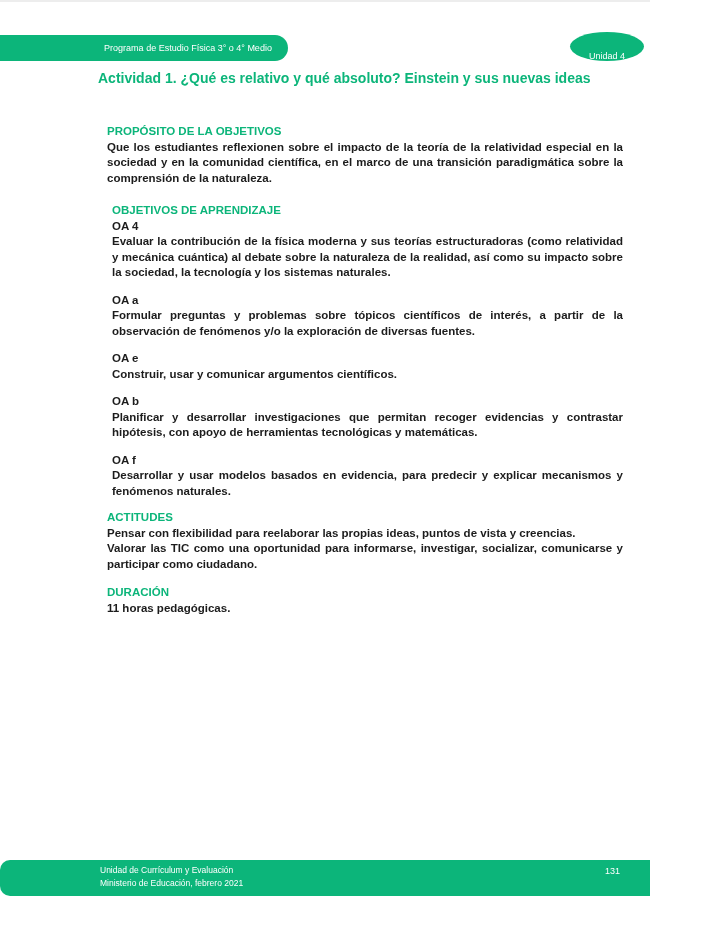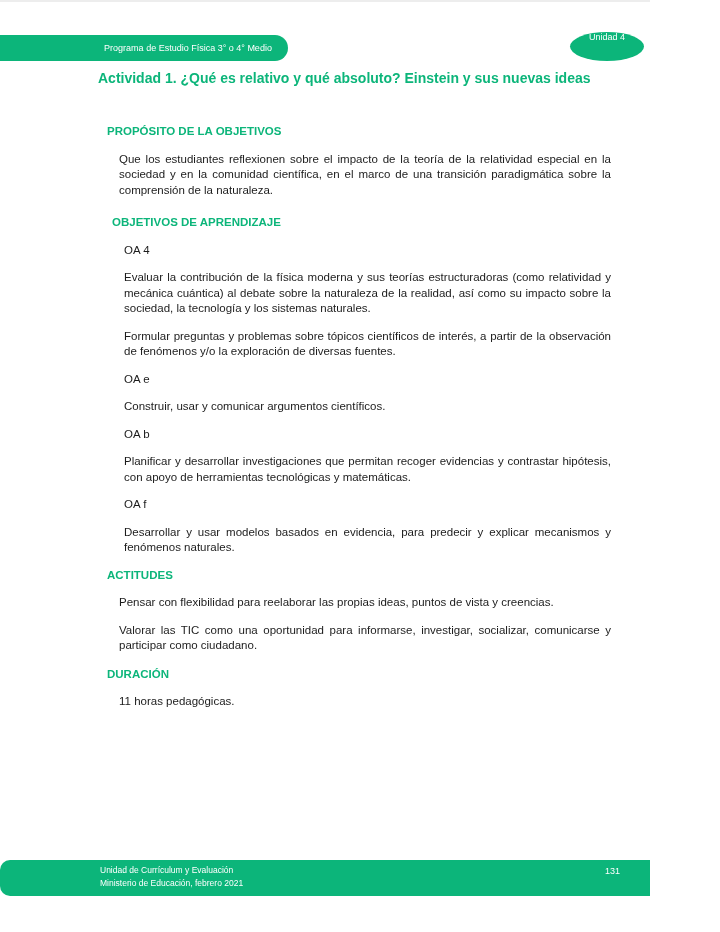--- a/index.html
+++ b/index.html
@@ -13,37 +13,37 @@
   
   .program-badge {
     position:absolute; left:0; top:33px; width:288px; height:26px;
     background:var(--green); border-radius:0 13px 13px 0;
     color:#fff; font-size:9px; line-height:26px; text-align:center;
     padding-left:88px;
   }
   .unit-badge {
     position:absolute; left:570px; top:30px; width:74px; height:29px;
     background:var(--green); border-radius:50%;
-    color:#fff; font-size:9px; display:flex; align-items:flex-start; justify-content:center;
+    color:#fff; font-size:9px; display:flex; align-items:flex-end; justify-content:center;
   }
   .doc-title {
     position:absolute; left:98px; top:68px; width:560px;
     color:var(--green); font-weight:bold; font-size:14px; white-space:nowrap;
     letter-spacing:0px;
   }
   
   .content {
     position:absolute; left:107px; top:122px; width:516px;
     font-size:11.5px; line-height:15.5px; text-align:justify;
   }
   .sec-heading {
     margin:0; font-size:11.5px; line-height:15.5px;
     color:var(--green); font-weight:bold; text-align:left;
   }
-  .content p { margin:12px; }
+  .content p { margin:0;font-weight:bold; }
   .section-objetivos { margin-left:5px; margin-top:17px; }
   .oa-item { margin-top:12px; }
   .oa-item.first { margin-top:0; }
   .section-actitudes { margin-top:11px; }
   .section-duracion { margin-top:13px; }
   
   .footer-bar {
     position:absolute; left:0; top:858px; width:720px; height:36px;
     background:var(--green); color:#fff;border-radius:10px;
   }
@@ -79,20 +79,21 @@
 
     <div class="section-objetivos">
       <h3 class="sec-heading">OBJETIVOS DE APRENDIZAJE</h3>
 
       <div class="oa-item first">
         <p>OA 4</p>
         <p>Evaluar la contribución de la física moderna y sus teorías estructuradoras (como relatividad y mecánica cuántica) al debate sobre la naturaleza de la realidad, así como su impacto sobre la sociedad, la tecnología y los sistemas naturales.</p>
       </div>
 
       <div class="oa-item">
+        <p>OA a</p>
         <p>Formular preguntas y problemas sobre tópicos científicos de interés, a partir de la observación de fenómenos y/o la exploración de diversas fuentes.</p>
       </div>
 
       <div class="oa-item">
         <p>OA e</p>
         <p>Construir, usar y comunicar argumentos científicos.</p>
       </div>
 
       <div class="oa-item">
         <p>OA b</p>

